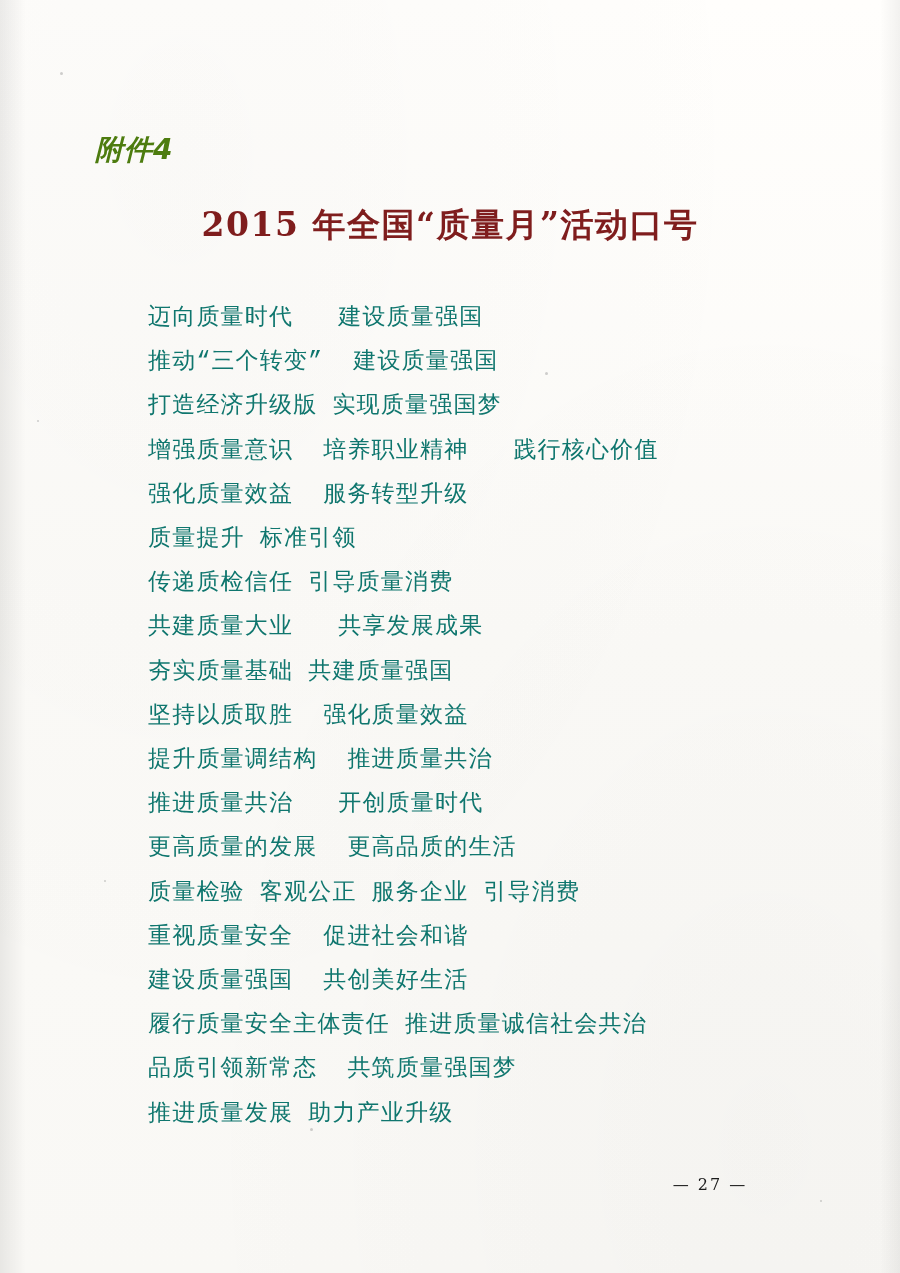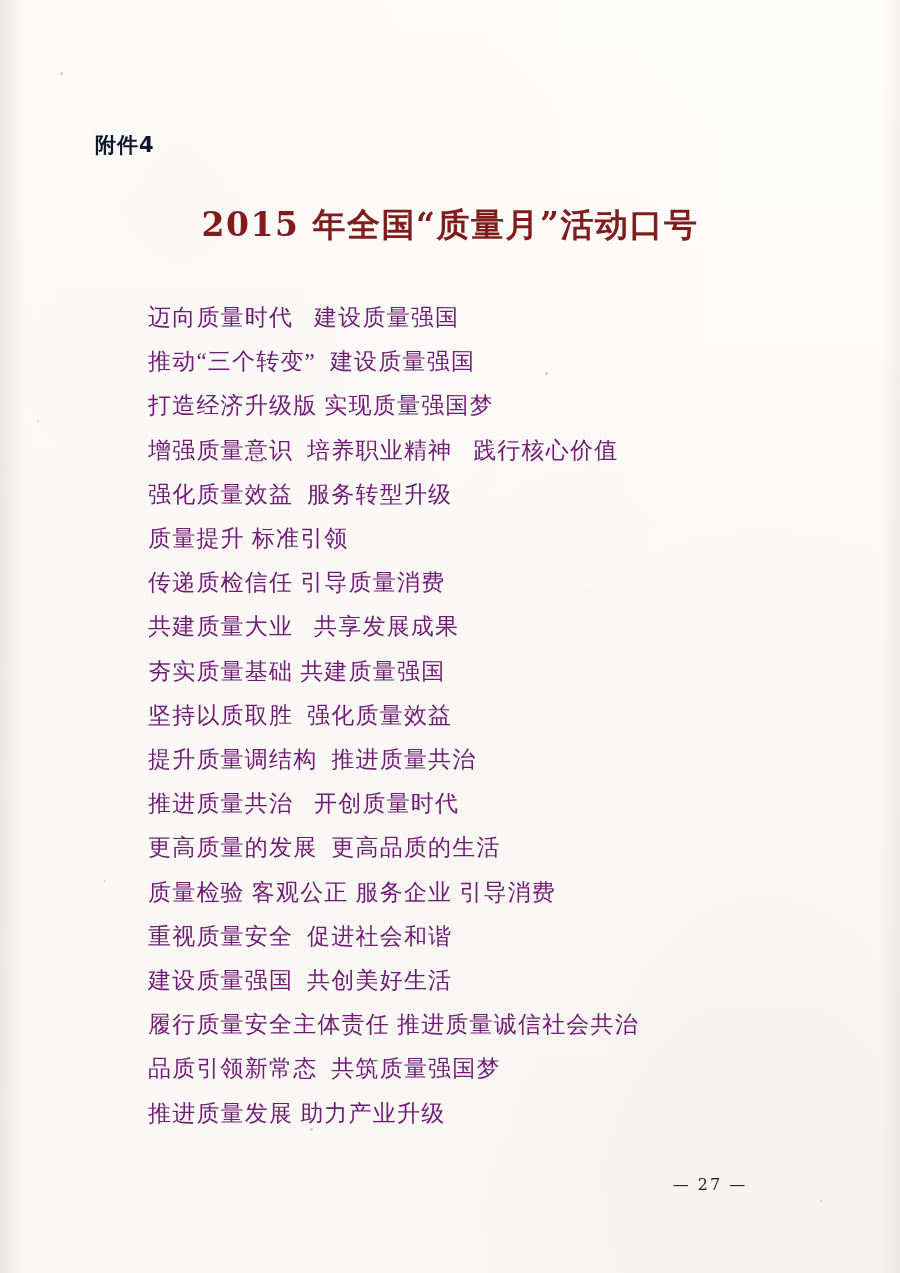--- a/index.html
+++ b/index.html
@@ -37,23 +37,24 @@
     top: 0;
     width: 900px;
     height: 1273px;
   }
   .attachment-label {
     position: absolute;
     left: 95px;
     top: 131px;
     font-family: "DejaVu Sans", "Liberation Sans", sans-serif;
     font-weight: bold;
-    font-size: 21px;
+    font-size: 28px;
     letter-spacing: 1px;
-    color: #0f172a;
+    color: #4d7c0f;
+    font-style: italic;
   }
   .doc-title {
     position: absolute;
     left: 0;
     top: 203px;
     width: 900px;
     text-align: center;
     font-family: "DejaVu Serif", "Liberation Serif", serif;
     font-weight: bold;
     font-size: 33px;
@@ -63,25 +64,25 @@
   .slogan-list {
     position: absolute;
     left: 148px;
     top: 296px;
     width: 700px;
     margin: 0;
     padding: 0;
     list-style: none;
   }
   .slogan-item {
-    font-family: Liberation Serif, serif;
+    font-family: Liberation Mono, monospace;
     font-size: 23px;
     line-height: 44.2px;
     letter-spacing: 1.2px;
-    color: #701a75;
+    color: #0f766e;
     white-space: pre;
   }
   .page-number {
     position: absolute;
     left: 0;
     top: 1175px;
     width: 900px;
     text-align: center;
     padding-right: 60px;
     box-sizing: border-box;

